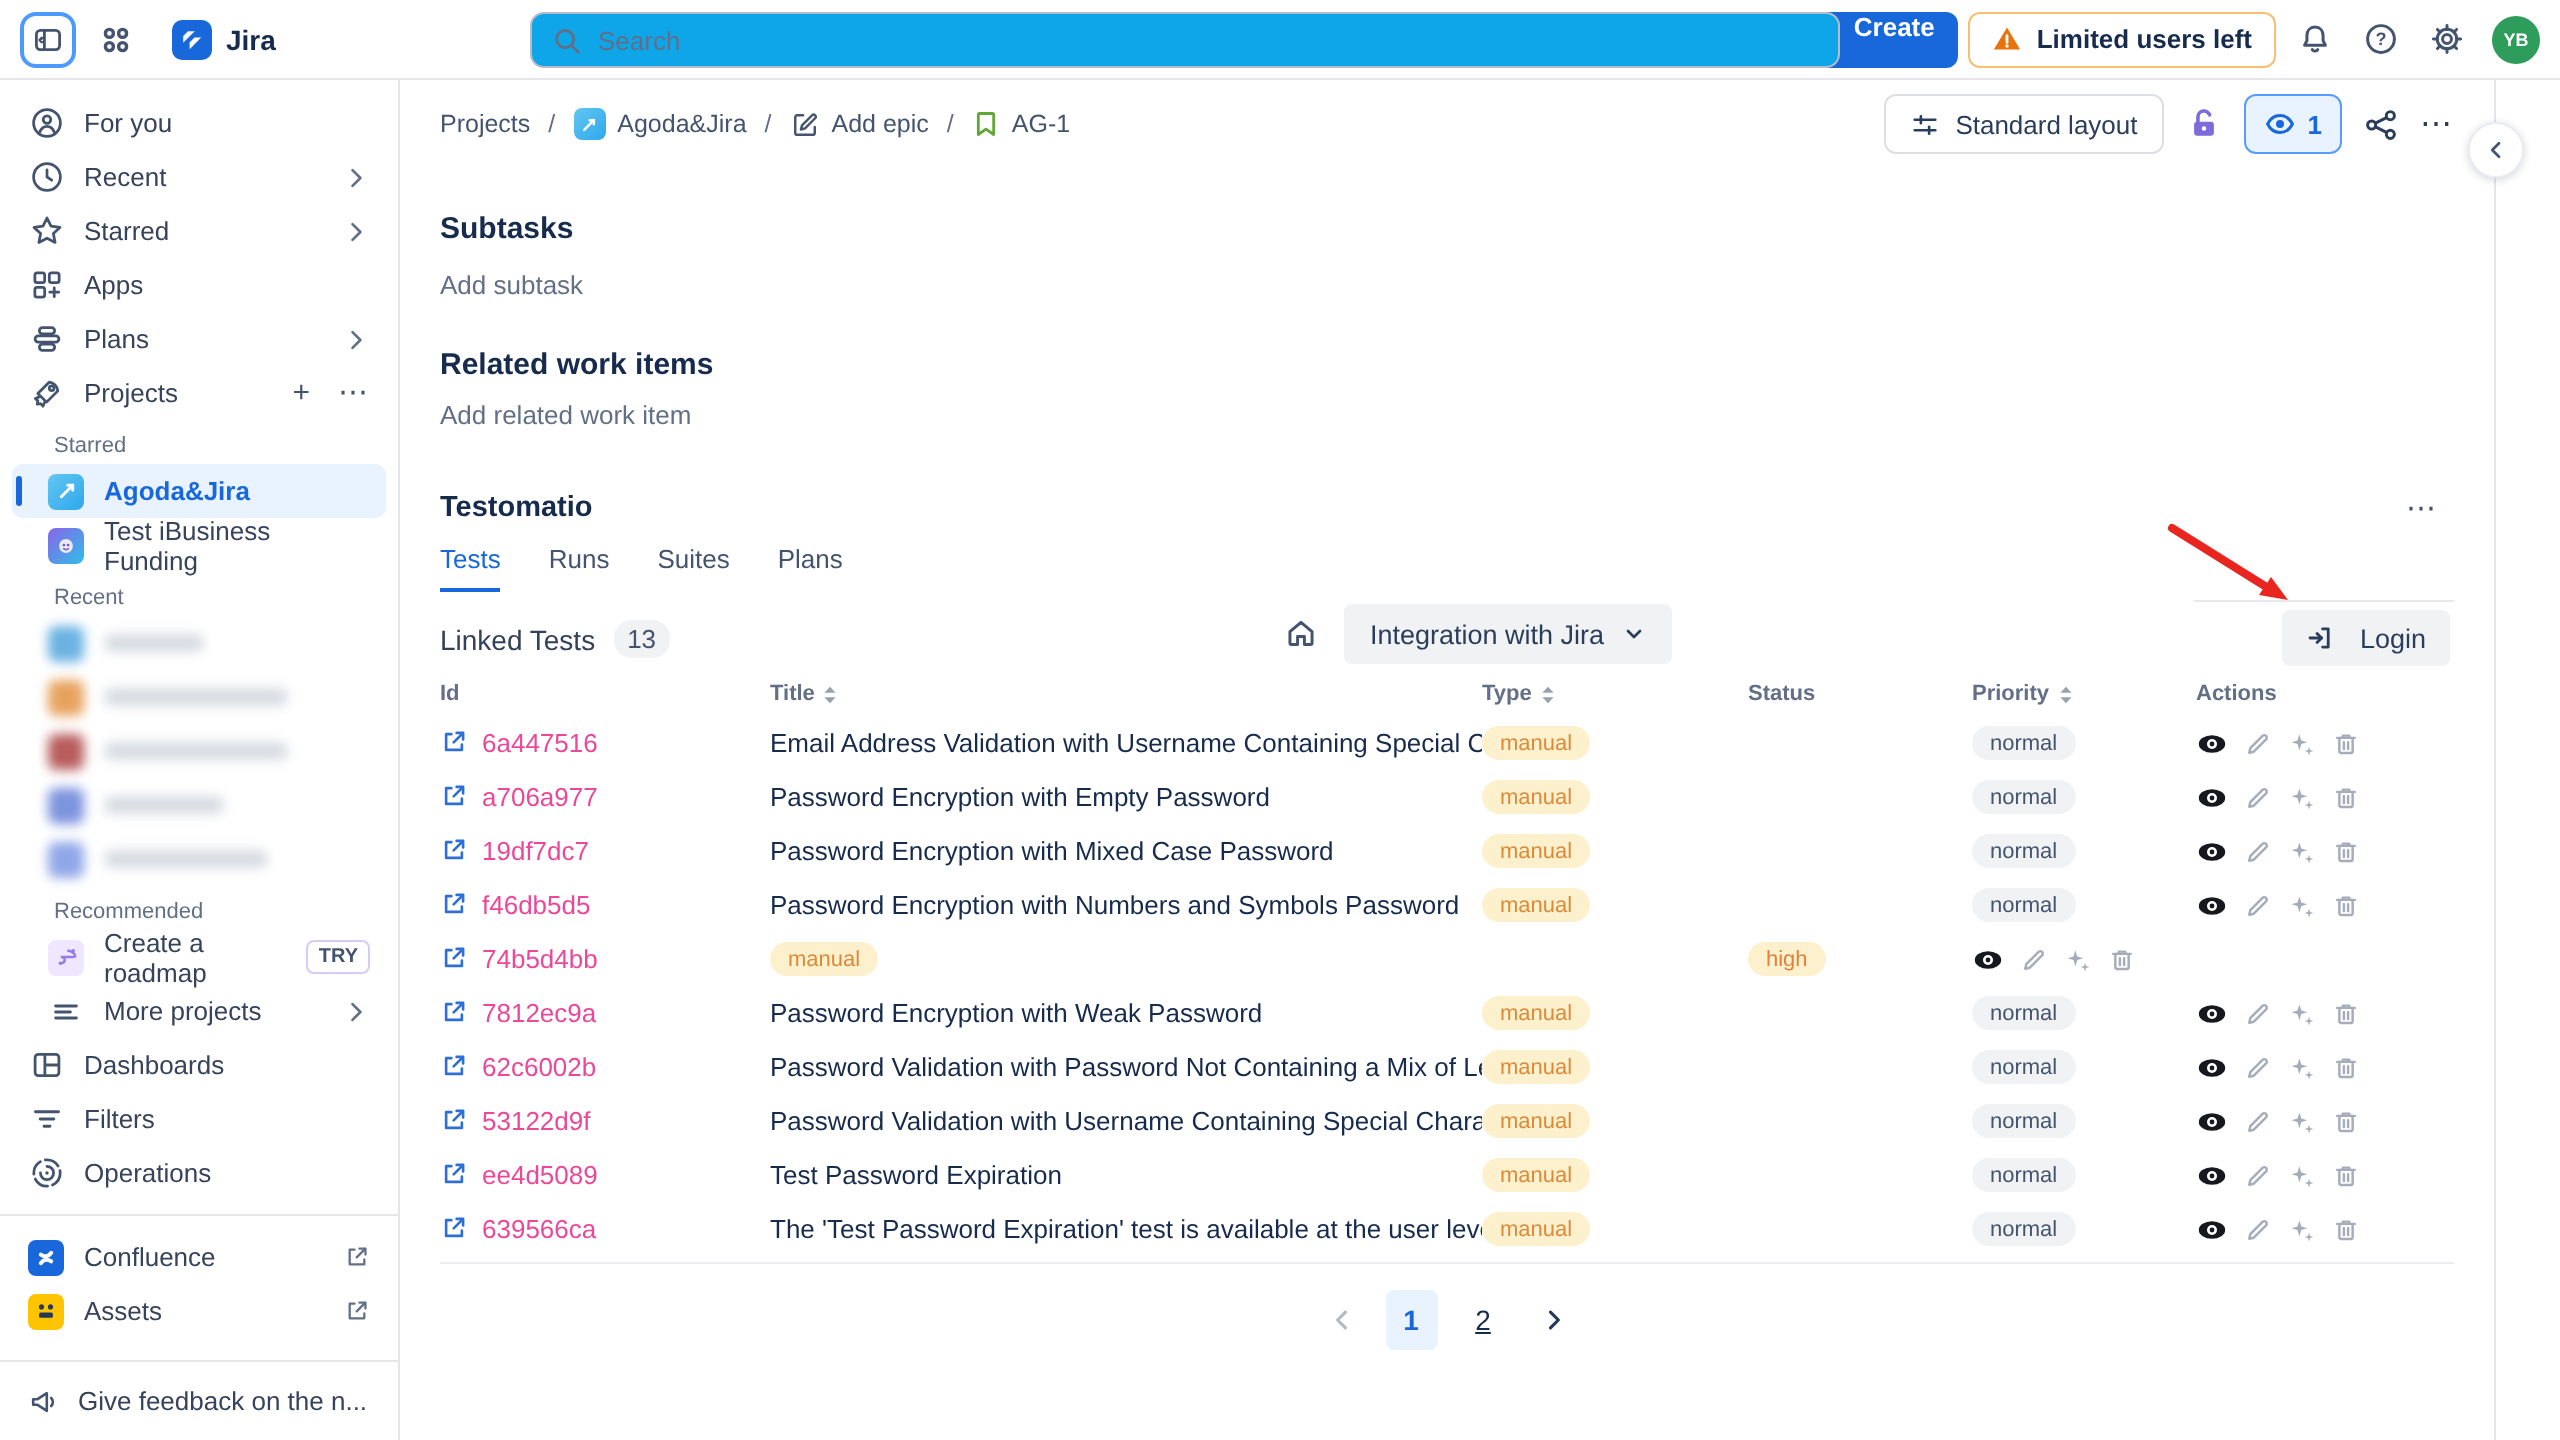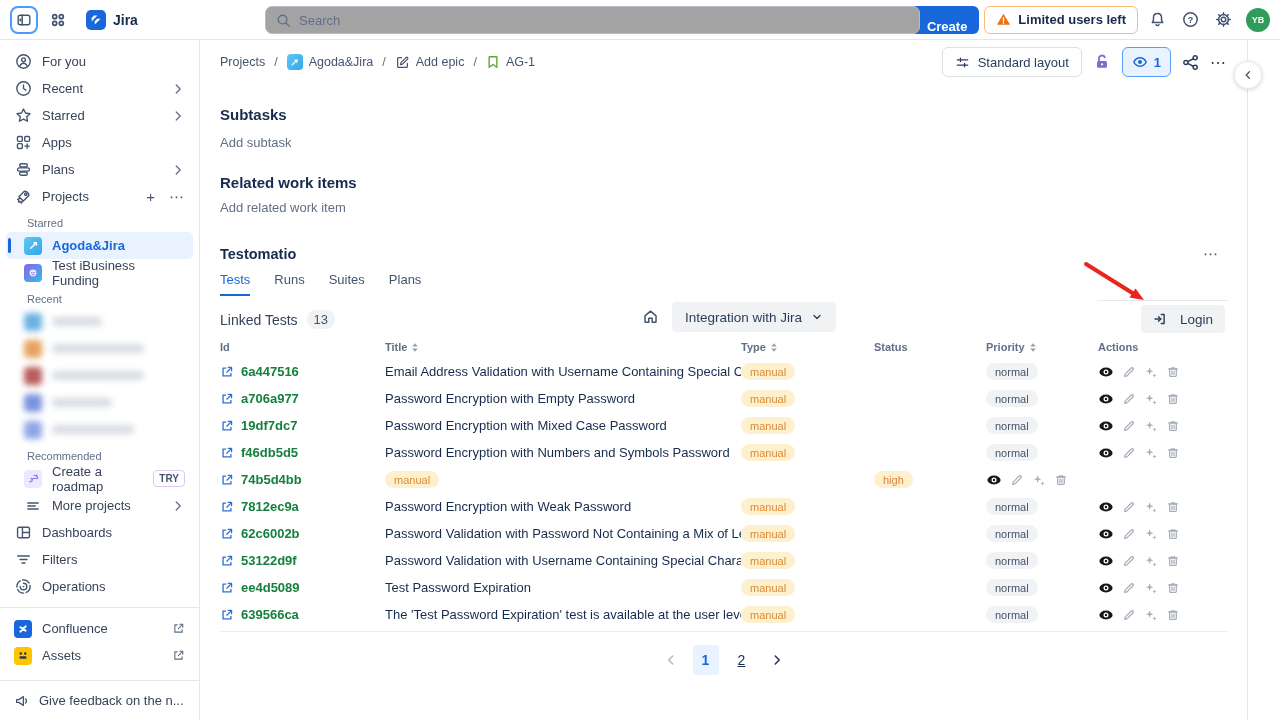--- a/index.html
+++ b/index.html
@@ -10,25 +10,25 @@
 
 
 .topbar{position:fixed;top:0;left:0;right:0;height:40px;background:#fff;
   border-bottom:1px solid #E4E6EA;display:flex;align-items:center;padding:0 10px;gap:6px;z-index:20}
 .tb-icobtn{width:28px;height:28px;border-radius:6px;display:flex;align-items:center;justify-content:center}
 .toggle{border:2px solid #4C9AFF;border-radius:8px}
 .logo-wrap{display:flex;align-items:center;gap:7px;margin:0 8px 0 8px}
 .logo-tile{width:20px;height:20px;border-radius:5px;background:#1868DB;display:flex;align-items:center;justify-content:center}
 .logo-text{font-size:14px;font-weight:bold;color:#172B4D}
 .search-wrap{position:absolute;left:265px;top:6px;width:655px;height:28px;border:1px solid #B6BDC9;
-  border-radius:7px;display:flex;align-items:center;padding:0 10px;gap:8px;background:#a3a3a3}
+  border-radius:7px;display:flex;align-items:center;padding:0 10px;gap:8px;background:#0ea5e9}
 .search-input{border:none;outline:none;flex:1;font-size:13px;color:#172B4D;background:transparent}
 .search-input::placeholder{color:#626F86}
 .tb-right{margin-left:auto;display:flex;align-items:center;gap:5px}
-.btn-create{height:28px;background:#1868DB;color:#fff;border-radius:6px;display:flex;align-items:flex-end;
+.btn-create{height:28px;background:#1868DB;color:#fff;border-radius:6px;display:flex;align-items:flex-start;
   gap:6px;padding:0 12px;font-size:13px;font-weight:600}
 .btn-limited{height:28px;border:1px solid #F9BE73;border-radius:6px;display:flex;align-items:center;
   gap:7px;padding:0 11px;font-size:13px;font-weight:600;color:#172B4D;background:#fff}
 .avatar{width:24px;height:24px;border-radius:50%;background:#2E9D5C;color:#fff;font-size:9px;
   font-weight:bold;display:flex;align-items:center;justify-content:center;margin-left:4px}
 
 
 .sidebar{position:fixed;top:40px;left:0;width:200px;height:680px;background:#fff;
   border-right:1px solid #E4E6EA;display:flex;flex-direction:column;padding-top:8px;color:#36435A;z-index:10}
 .s-item{height:27px;display:flex;align-items:center;gap:10px;padding:0 8px;margin:0 6px;
@@ -85,21 +85,21 @@
   display:flex;align-items:center;gap:9px;padding:0 13px;font-size:13.5px;color:#2A3E5C;font-weight:500}
 .login-line{position:absolute;right:0;top:-2px;width:130px;border-top:1px solid #E6E8EB}
 .login-btn{position:absolute;right:2px;top:3px;height:28px;background:#F1F2F4;border-radius:4px;
   display:flex;align-items:center;gap:13px;padding:0 12px;font-size:13.5px;color:#2A3E5C}
 .arrow-svg{position:absolute;left:880px;top:174px;pointer-events:none;z-index:5}
 
 .thead,.trow{display:grid;grid-template-columns:165px 356px 133px 112px 112px 1fr;align-items:center}
 .thead{height:22px;font-size:11px;font-weight:bold;color:#626F86}
 .th{display:flex;align-items:center;gap:4px}
 .trow{height:27px}
-.c-id{display:flex;gap:7px;align-items:center;font-size:13px;font-weight:bold;color:#15803d}
+.c-id{display:flex;gap:7px;font-size:13px;font-weight:normal;color:#ec4899}
 .idlink{cursor:pointer}
 .c-title{font-size:13px;color:#172B4D;white-space:nowrap;overflow:hidden;padding-right:12px}
 .badge-type{display:inline-block;background:#FCF0CD;color:#DC8A38;font-size:11px;padding:2.5px 9px;border-radius:10px}
 .status-dot{width:8px;height:8px;border-radius:50%;background:#45CF8F;margin-left:3px}
 .pill{display:inline-block;background:#F1F2F4;color:#44546F;font-size:11px;padding:2.5px 9px;border-radius:10px}
 .pill.high{background:#FCF0CD;color:#E0823C}
 .c-actions{display:flex;gap:8px;align-items:center}
 .act{display:flex;cursor:pointer}
 .table-foot{border-top:1px solid #EBECF0;margin-top:3px}
 .pager{display:flex;justify-content:center;align-items:center;gap:15px;margin-top:13px;font-size:14px}

